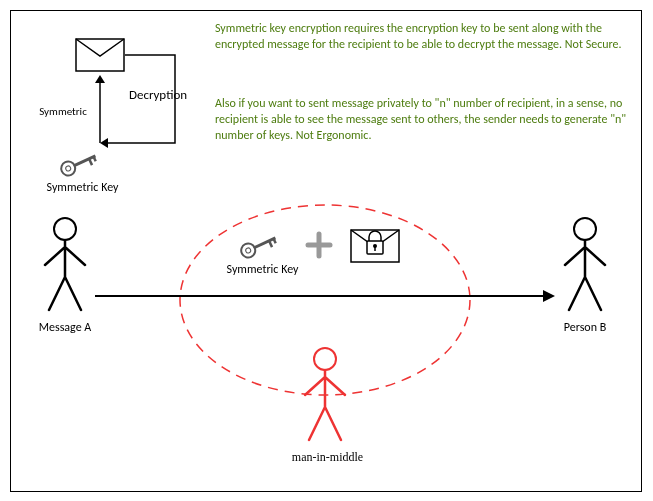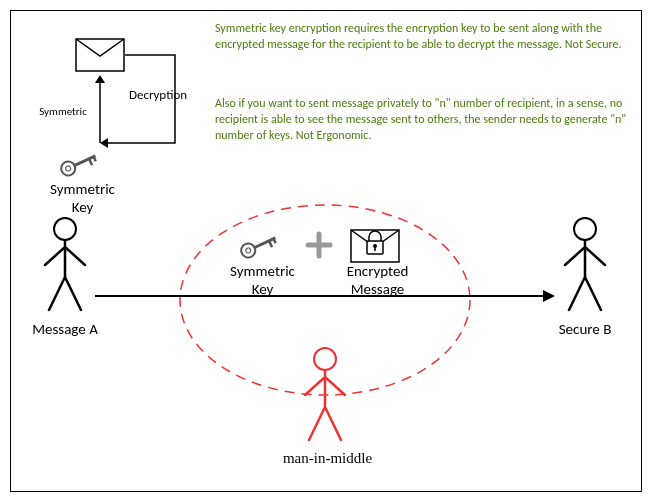--- a/index.html
+++ b/index.html
@@ -1,19 +1,19 @@
 <!DOCTYPE html>
 <html><head>
 <meta charset="utf-8">
 <style>
   body { margin: 0; padding: 0; font-family: Calibri, Arial, sans-serif; background: #fff; }
   .canvas { position: relative; width: 653px; height: 501px; }
   .frame { position: absolute; left: 10px; top: 10px; width: 630px; height: 480px; border: 1px solid #000; }
   .text-block { position: absolute; font-size: 12px; line-height: 1.35; color: #4d7c0f; }
-  .label { position: absolute; font-size: 15px; color: #000; text-align: center; }
+  .label { position: absolute; font-size: 12px; color: #000; text-align: center; }
   svg { position: absolute; overflow: visible; }
 </style>
 </head>
 <body>
 
 <div class="canvas">
   <div class="frame"></div>
 
   <div class="text-block" style="left:215px; top:20px; width:420px;">Symmetric key encryption requires the encryption key to be sent along with the encrypted message for the recipient to be able to decrypt the message. Not Secure.</div>
   <div class="text-block" style="left:215px; top:95px; width:425px;">Also if you want to sent message privately to "n" number of recipient, in a sense, no recipient is able to see the message sent to others, the sender needs to generate "n" number of keys. Not Ergonomic.</div>
@@ -67,33 +67,32 @@
   </svg>
 
   <svg style="left:350px; top:225px;" width="50" height="38">
     <rect x="1" y="5" width="48" height="32" fill="#fff" stroke="#000" stroke-width="1.5"></rect>
     <polyline points="1,5 25,22 49,5" fill="none" stroke="#000" stroke-width="1.5"></polyline>
     <path d="M19 16 L19 12 A6 6 0 0 1 31 12 L31 16" fill="none" stroke="#000" stroke-width="1.5"></path>
     <rect x="17" y="16" width="16" height="13" fill="#fff" stroke="#000" stroke-width="1.5" rx="1"></rect>
     <circle cx="25" cy="21" r="2" fill="#000"></circle>
     <line x1="25" y1="21" x2="25" y2="26" stroke="#000" stroke-width="1.5"></line>
   </svg>
-  <div class="label" style="left:325px; top:262px; width:105px;">Encrypted Message</div>
 
   <svg style="left:35px; top:215px;" width="60" height="100">
     <circle cx="30" cy="14" r="11" fill="#fff" stroke="#000" stroke-width="2"></circle>
     <path d="M30 25 L30 62 M30 32 L10 50 M30 32 L50 50 M30 62 L14 95 M30 62 L46 95" fill="none" stroke="#000" stroke-width="2.5" stroke-linecap="round"></path>
   </svg>
   <div class="label" style="left:30px; top:320px; width:70px;">Message A</div>
 
   <svg style="left:555px; top:215px;" width="60" height="100">
     <circle cx="30" cy="14" r="11" fill="#fff" stroke="#000" stroke-width="2"></circle>
     <path d="M30 25 L30 62 M30 32 L10 50 M30 32 L50 50 M30 62 L14 95 M30 62 L46 95" fill="none" stroke="#000" stroke-width="2.5" stroke-linecap="round"></path>
   </svg>
-  <div class="label" style="left:550px; top:320px; width:70px;">Secure B</div>
+  <div class="label" style="left:550px; top:320px; width:70px;">Person B</div>
 
   <svg style="left:95px; top:288px;" width="460" height="16">
     <line x1="0" y1="8" x2="450" y2="8" stroke="#000" stroke-width="2"></line>
     <polygon points="460,8 448,2 448,14" fill="#000"></polygon>
   </svg>
 
   <svg style="left:295px; top:345px;" width="60" height="100">
     <circle cx="30" cy="14" r="11" fill="#fff" stroke="#e33" stroke-width="2"></circle>
     <path d="M30 25 L30 62 M30 32 L10 50 M30 32 L50 50 M30 62 L14 95 M30 62 L46 95" fill="none" stroke="#e33" stroke-width="2.5" stroke-linecap="round"></path>
   </svg>

